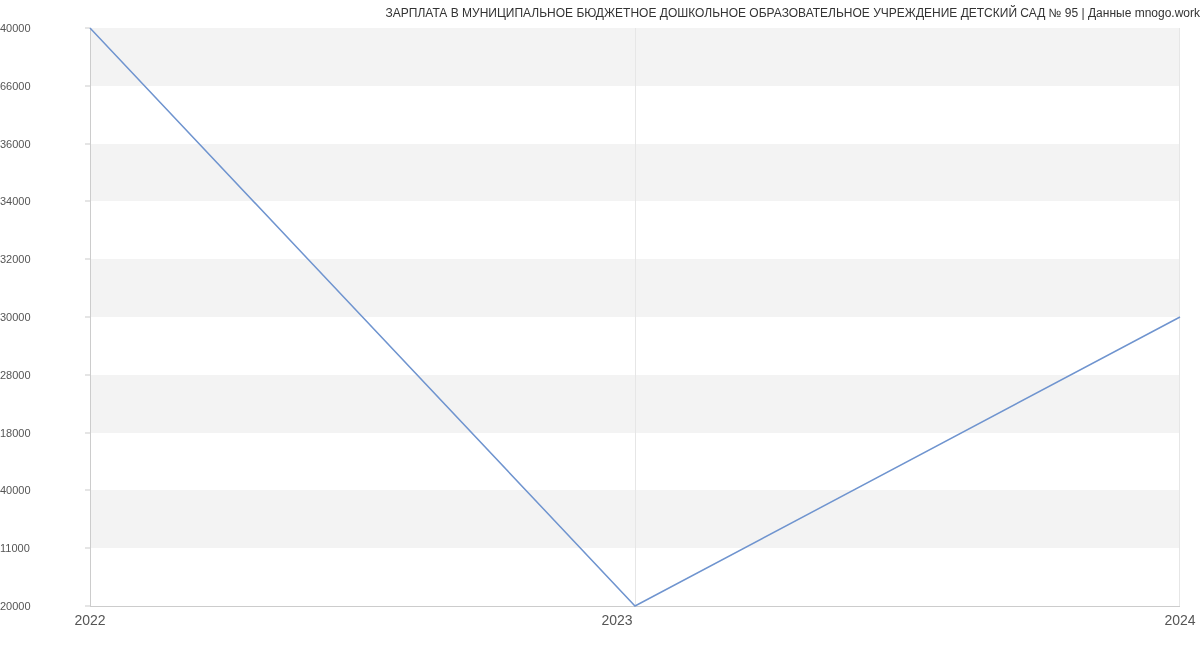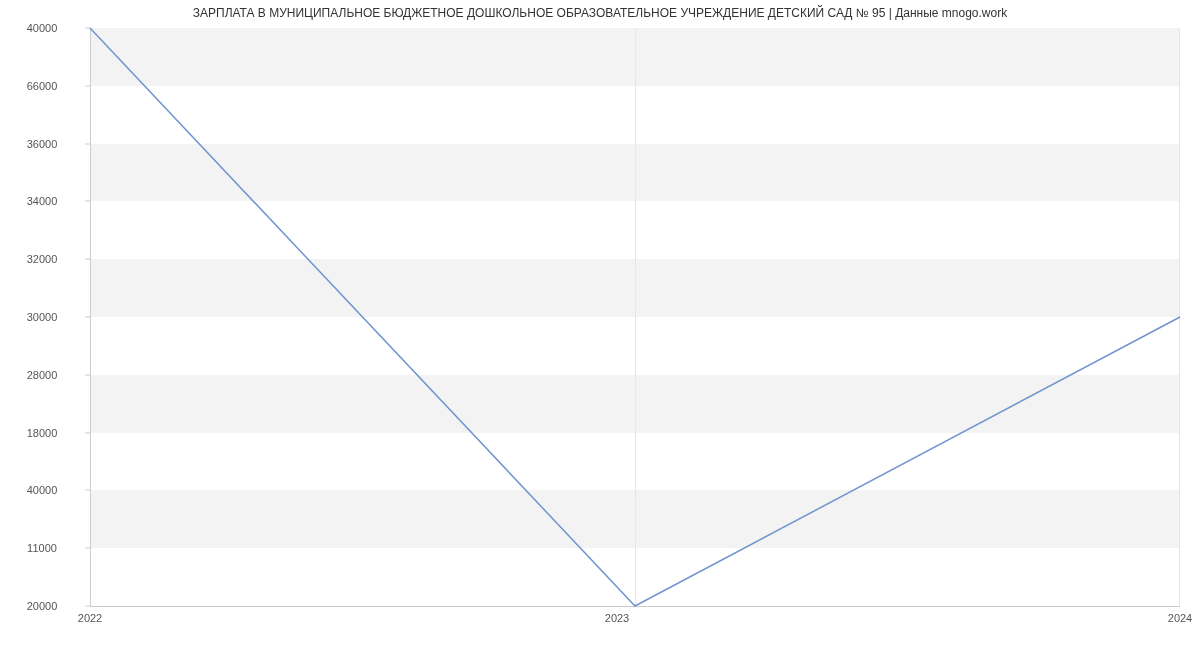--- a/index.html
+++ b/index.html
@@ -15,21 +15,21 @@
   .chart-wrap {
     position: relative;
     width: 1200px;
     height: 650px;
   }
   .title {
     position: absolute;
     top: 6px;
     left: 0;
     width: 1200px;
-    text-align: center;
+    text-align: right;
     font-size: 12px;
     color: #333;
   }
   .plot {
     position: absolute;
     left: 90px;
     top: 28px;
     width: 1090px;
     height: 578px;
   }
@@ -47,38 +47,38 @@
     background: #e6e6e6;
   }
   .axis-line {
     position: absolute;
     background: #cccccc;
   }
   .y-tick {
     position: absolute;
     left: 0;
     width: 84px;
-    text-align: center;
+    text-align: left;
     transform: translateY(-50%);
     font-size: 11px;
     color: #555;
   }
   .y-tick-mark {
     position: absolute;
     left: 85px;
     width: 5px;
     height: 1px;
     background: #cccccc;
     transform: translateY(-0.5px);
   }
   .x-tick {
     position: absolute;
     top: 612px;
     transform: translateX(-50%);
-    font-size: 11px;
+    font-size: 14px;
     color: #555;
   }
   svg.line {
     position: absolute;
     left: 0;
     top: 0;
     width: 100%;
     height: 100%;
     overflow: visible;
   }

